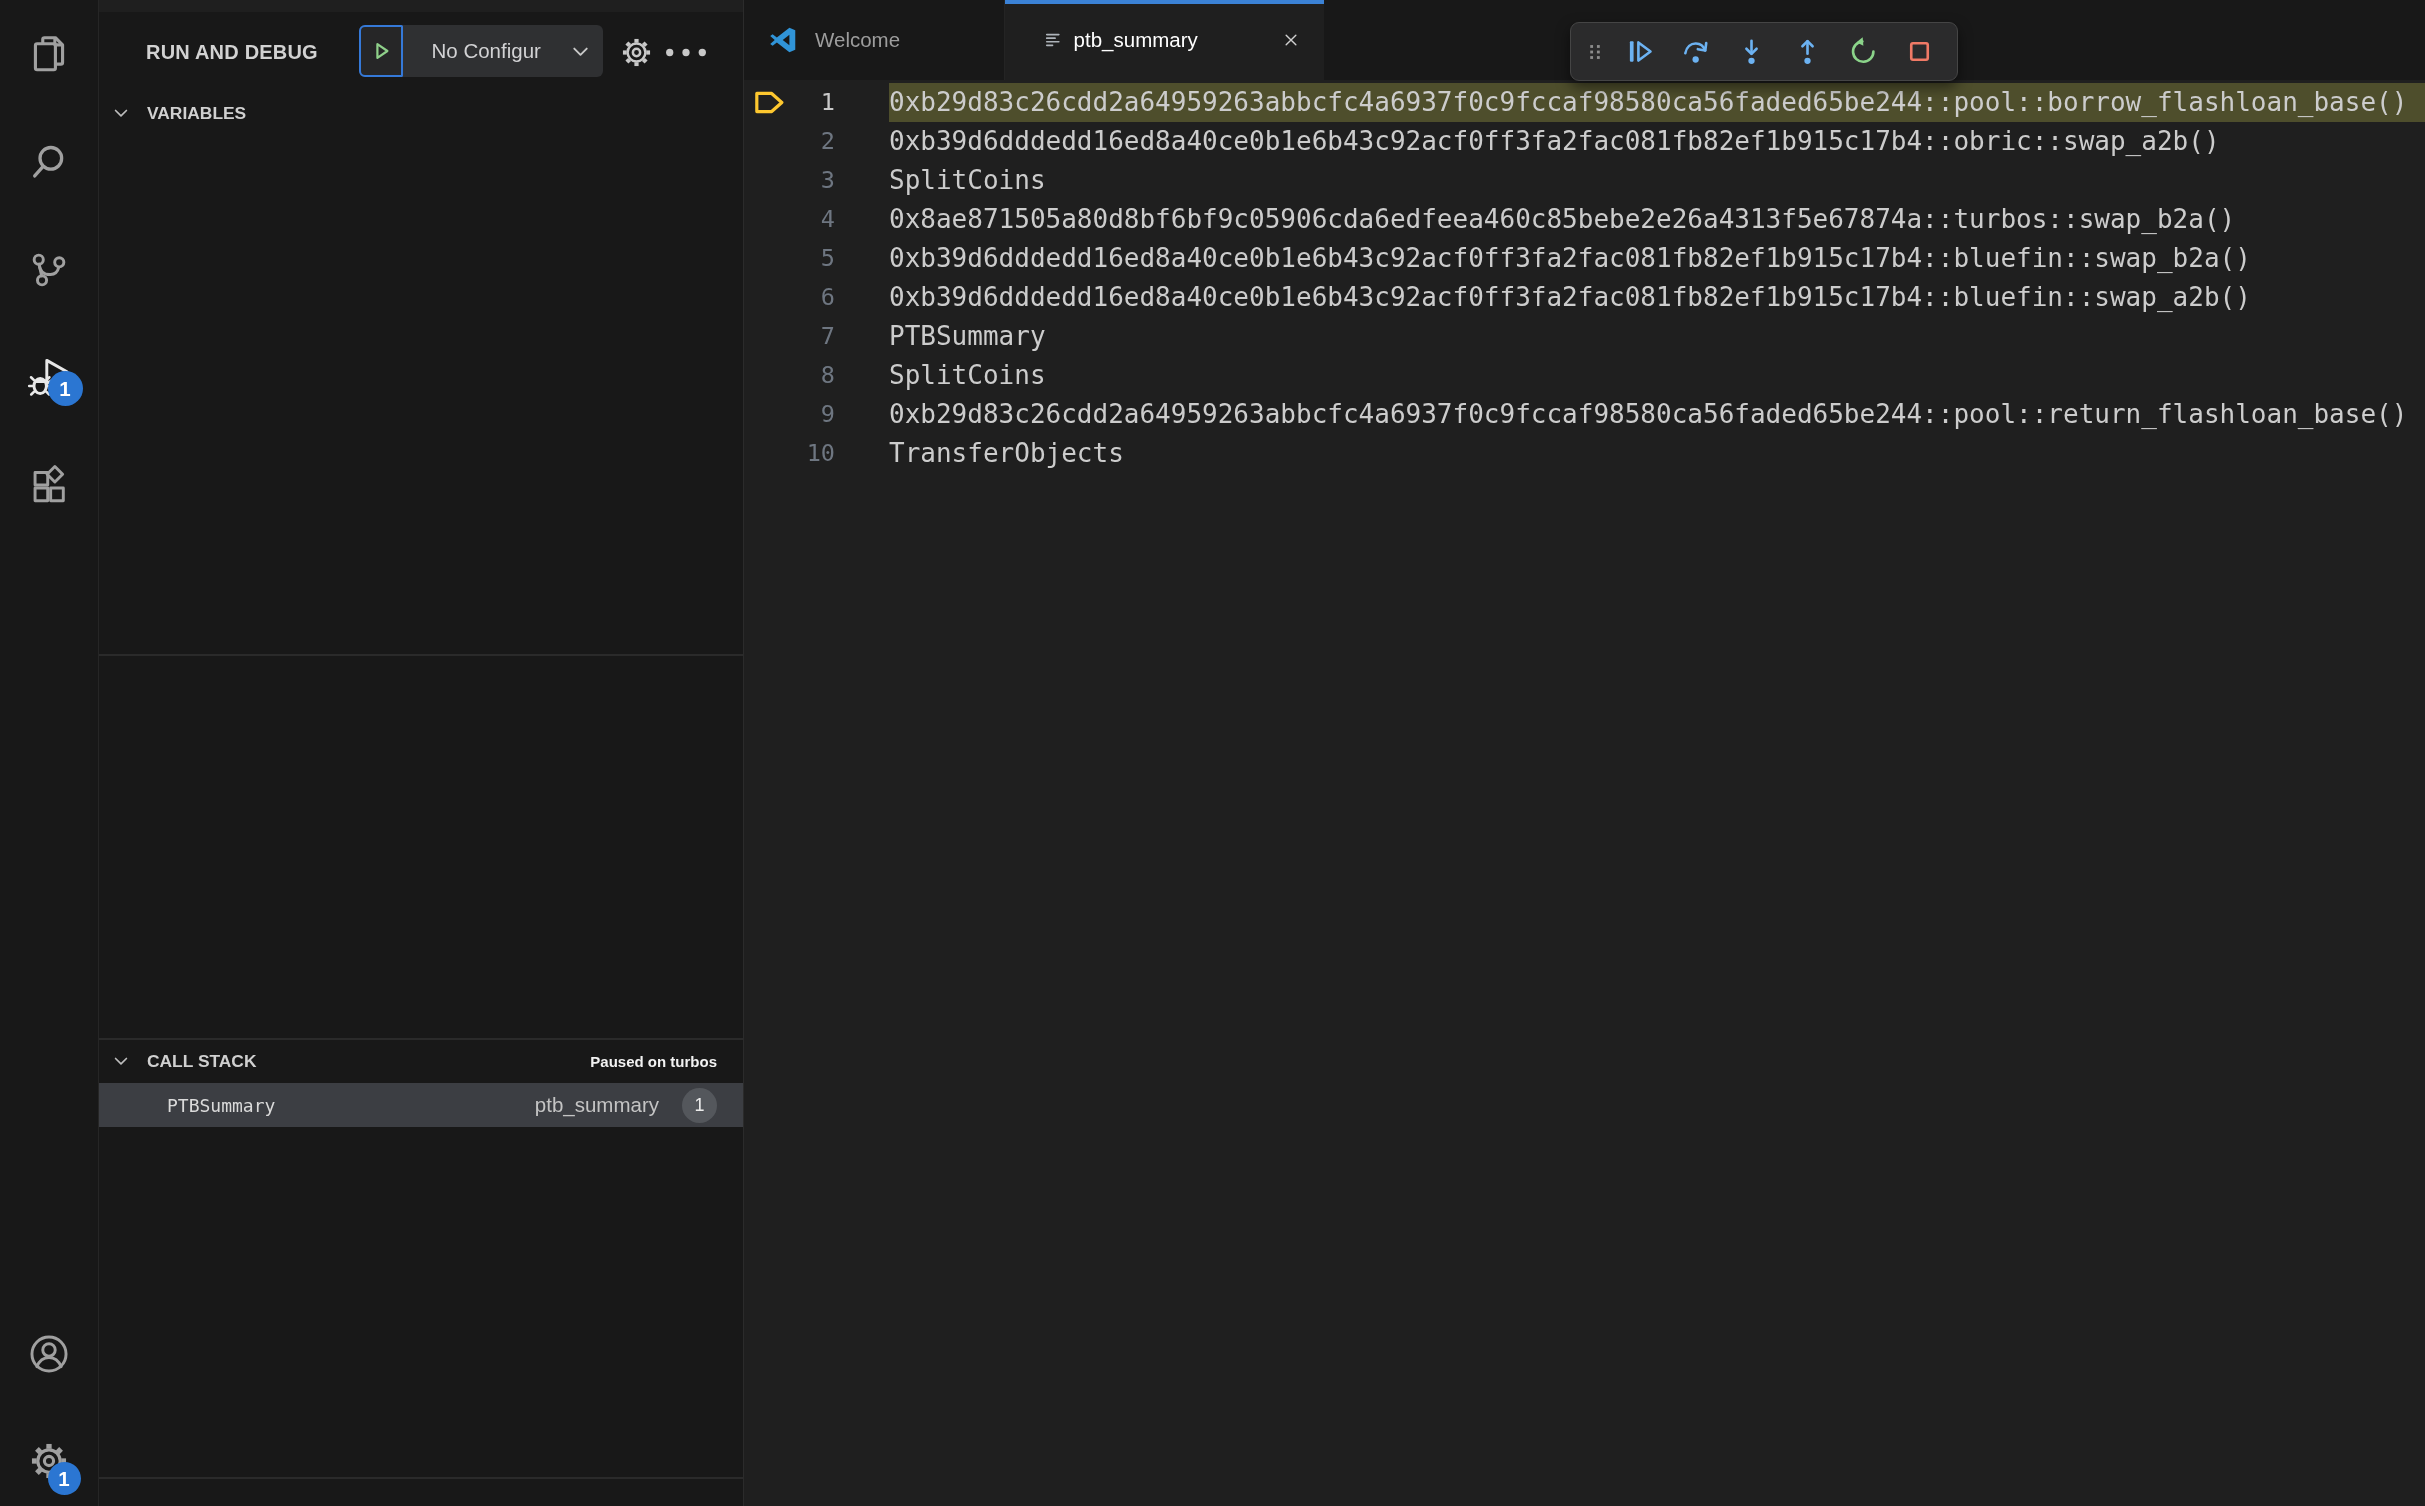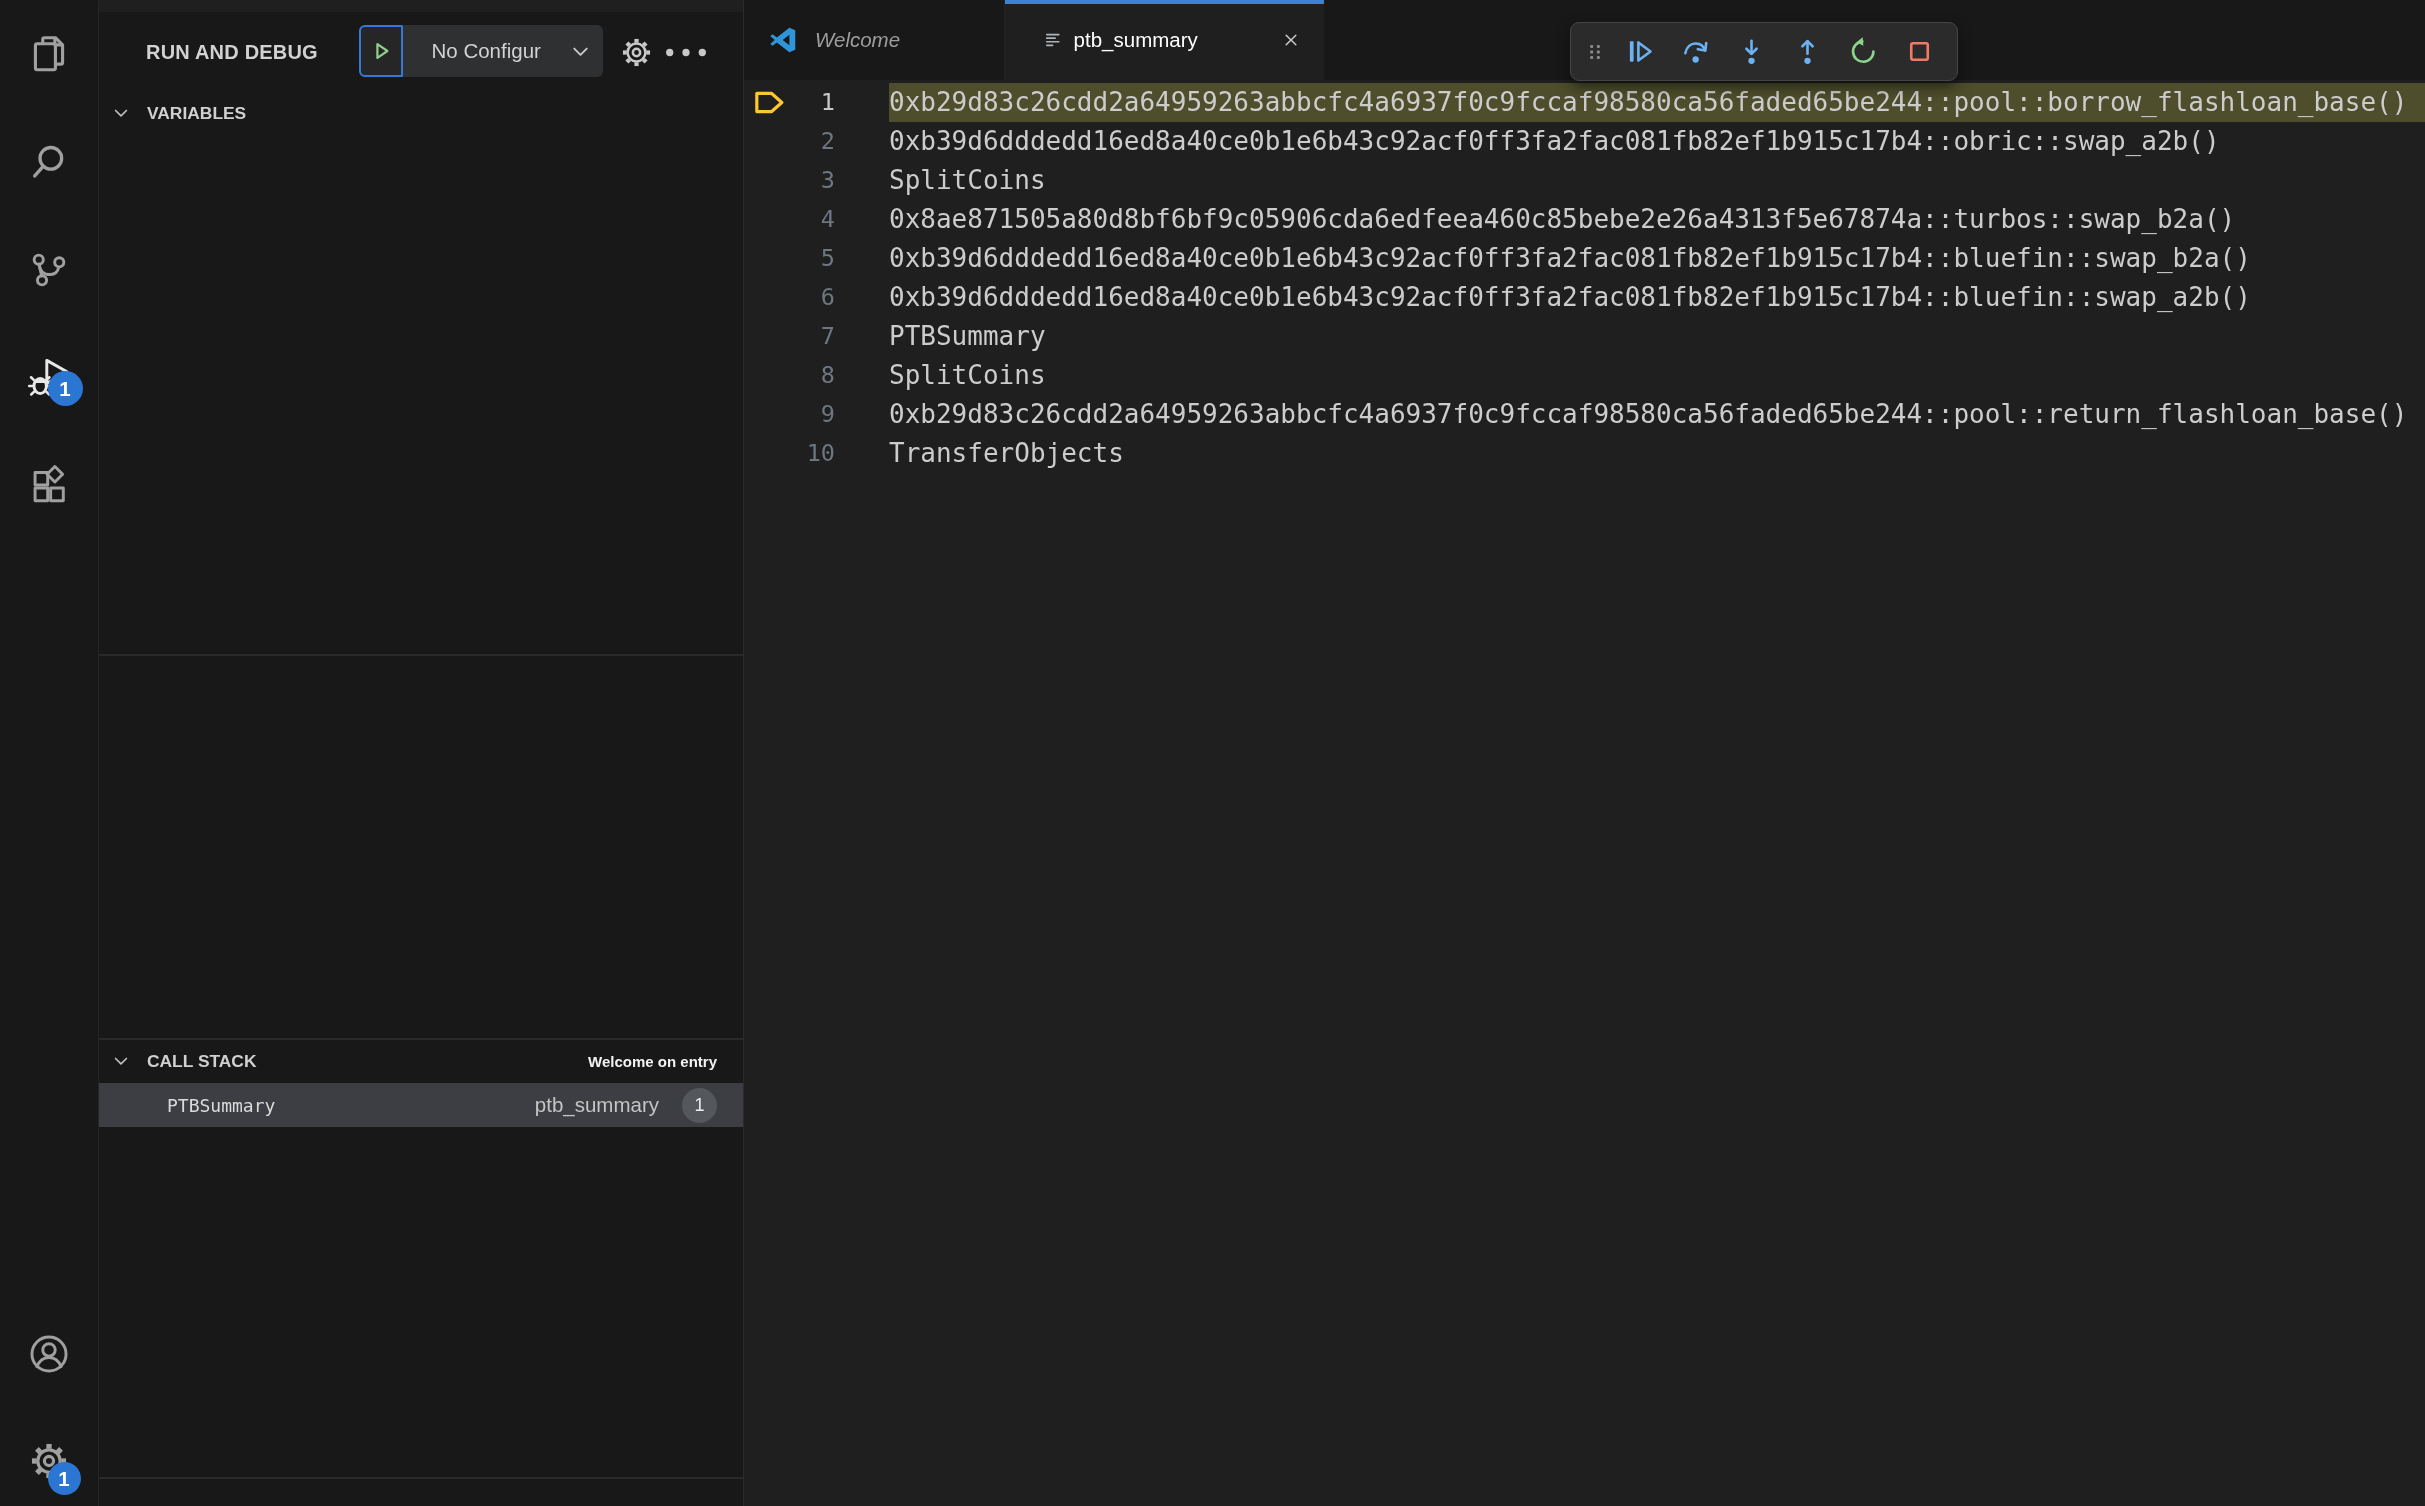--- a/index.html
+++ b/index.html
@@ -58,21 +58,21 @@
                display:flex; align-items:center; padding:0 26px 0 68px; cursor:pointer; }
   .frame-name { font-family:"DejaVu Sans Mono", monospace; font-size:18px; color:#dadada; }
   .frame-source { margin-left:auto; font-size:20.5px; color:#c4c4c4; }
   .frame-badge { margin-left:23px; width:35px; height:35px; border-radius:50%; background:#54575c;
                  color:#ececec; font-size:18px; display:flex; align-items:center; justify-content:center; }
 
   
   .editor { position:absolute; left:743px; top:0; right:0; height:100%; background:#1f1f1f; border-left:1.5px solid #2b2b2b; }
   .tabbar { height:80px; background:#181818; display:flex; }
   .tab { position:relative; display:flex; align-items:center; height:80px; font-size:20.5px; cursor:pointer; }
-  .tab.welcome { width:261px; padding-left:23px; gap:16px; color:#9d9d9d; border-right:1.5px solid #242424;font-style:italic; }
+  .tab.welcome { width:261px; padding-left:23px; gap:16px; color:#9d9d9d; border-right:1.5px solid #242424; }
   .tab.welcome svg { width:32px; height:32px; }
   .tab.active-tab { width:319px; padding-left:38px; gap:10.6px; color:#ffffff; background:#1f1f1f; }
   .tab.active-tab::before { content:""; position:absolute; left:0; top:0; width:100%; height:3.8px; background:#3b82d6; }
   .tab-file-icon { color:#aeb4ba; }
   .tab-file-icon svg { width:20px; height:20px; }
   .tab-close { margin-left:auto; margin-right:23px; color:#d0d0d0; }
   .tab-close svg { width:20px; height:20px; }
 
   .editor-body { padding-top:3px; }
   .code-line { display:flex; height:39px; font-family:"DejaVu Sans Mono", monospace; font-size:26px; line-height:39px; color:#cccccc; }
@@ -234,21 +234,21 @@
     <div class="divider" style="top:642px"></div>
 
     <div class="divider" style="top:1026px"></div>
     <div class="section-header" style="top:1033px">
       <span class="chev">
         <svg viewBox="0 0 24 24" fill="none" stroke="currentColor" stroke-width="2" stroke-linecap="round" stroke-linejoin="round">
             <path d="M5.5 9 L12 15.5 L18.5 9"></path>
           </svg>
       </span>
       <span>CALL STACK</span>
-      <span class="cs-status">Welcome on entry</span>
+      <span class="cs-status">Paused on turbos</span>
     </div>
 
     <div class="frame-row">
       <span class="frame-name">PTBSummary</span>
       <span class="frame-source">ptb_summary</span>
       <span class="frame-badge">1</span>
     </div>
 
     <div class="divider" style="top:1465px"></div>
   </aside>

